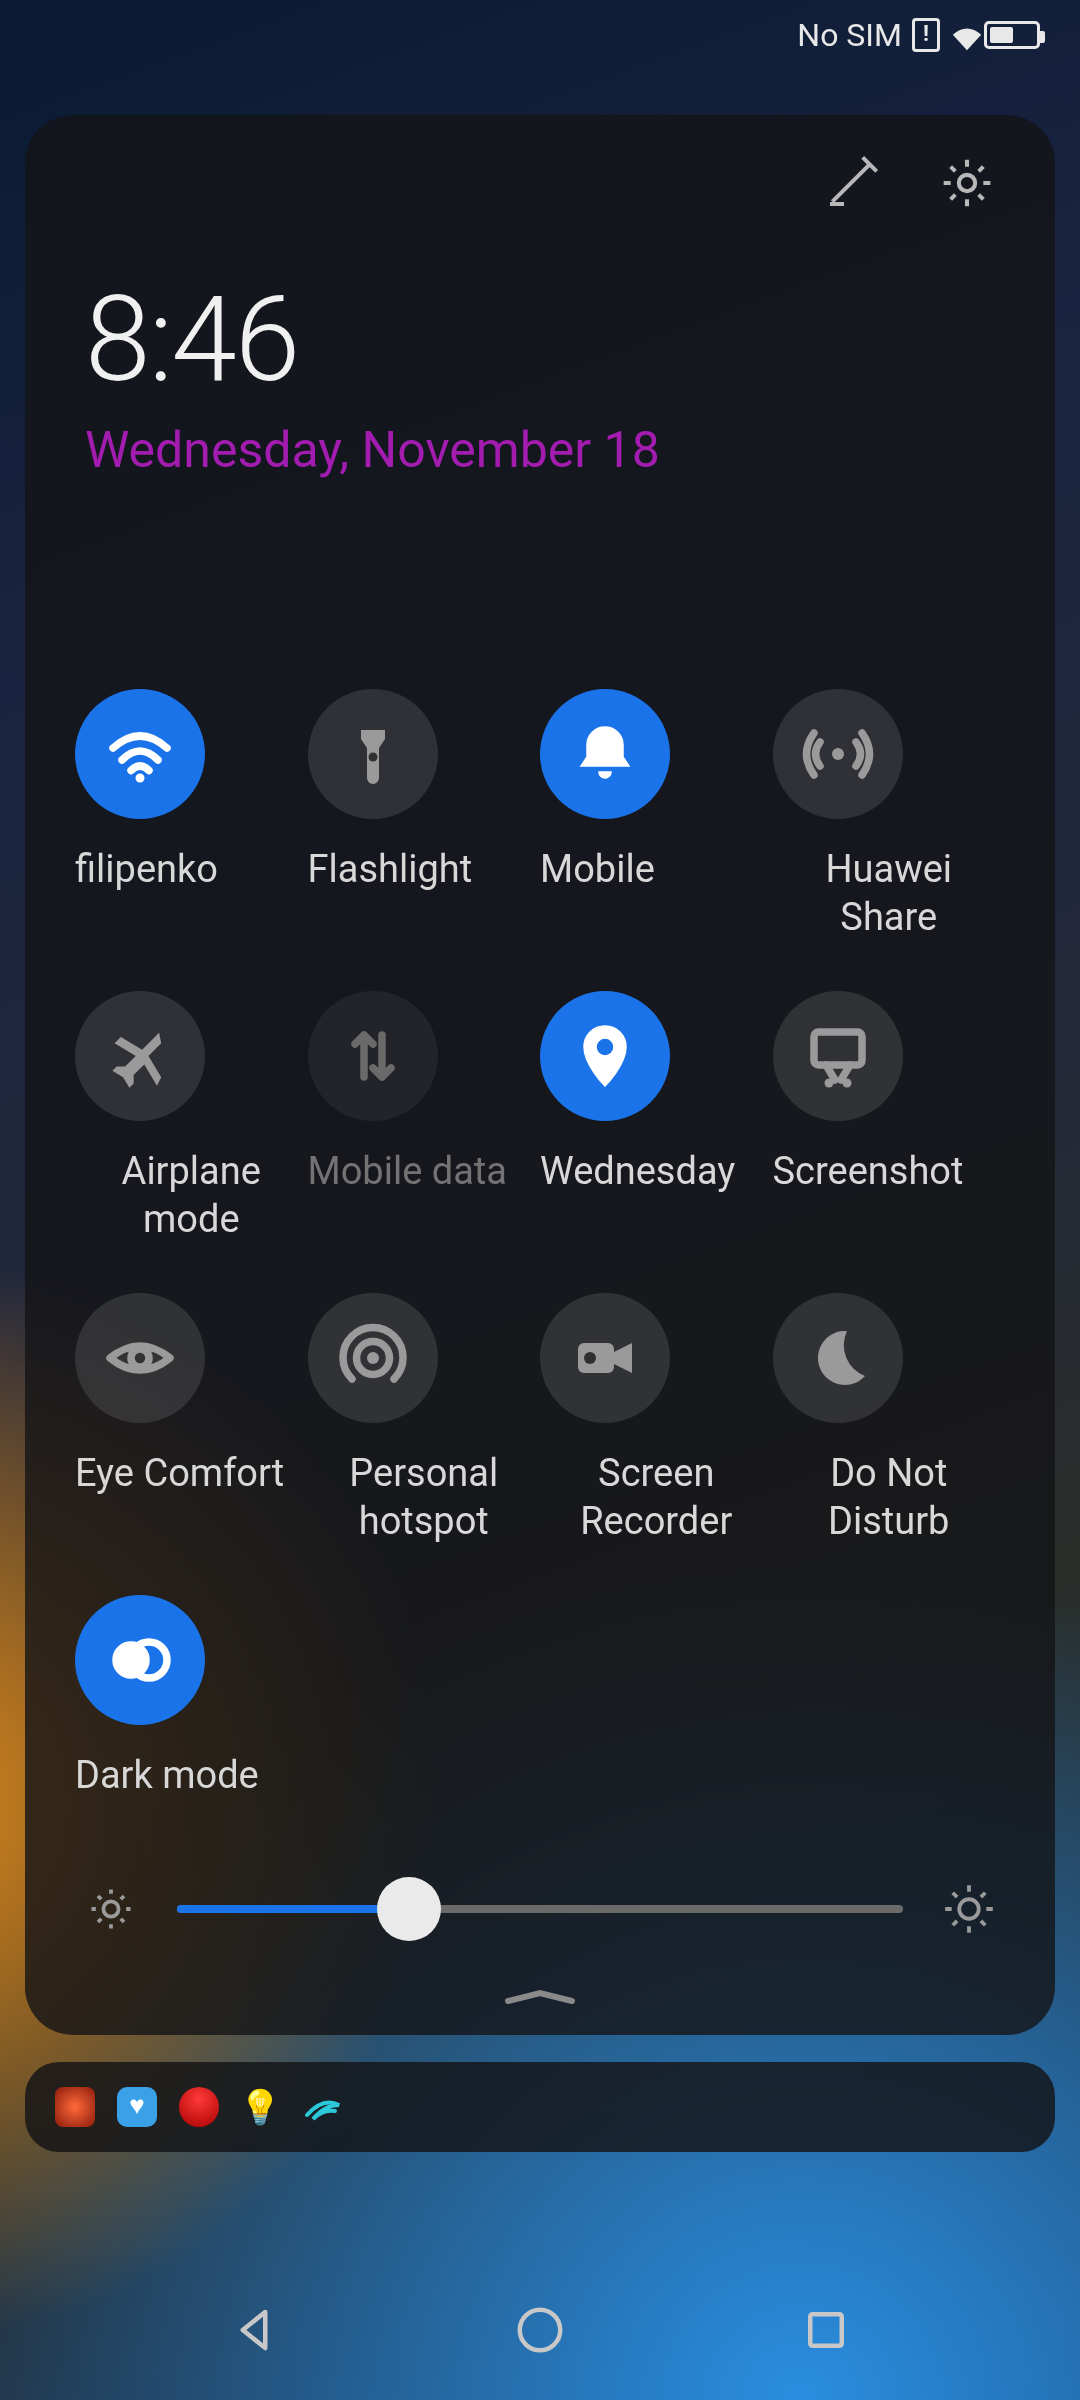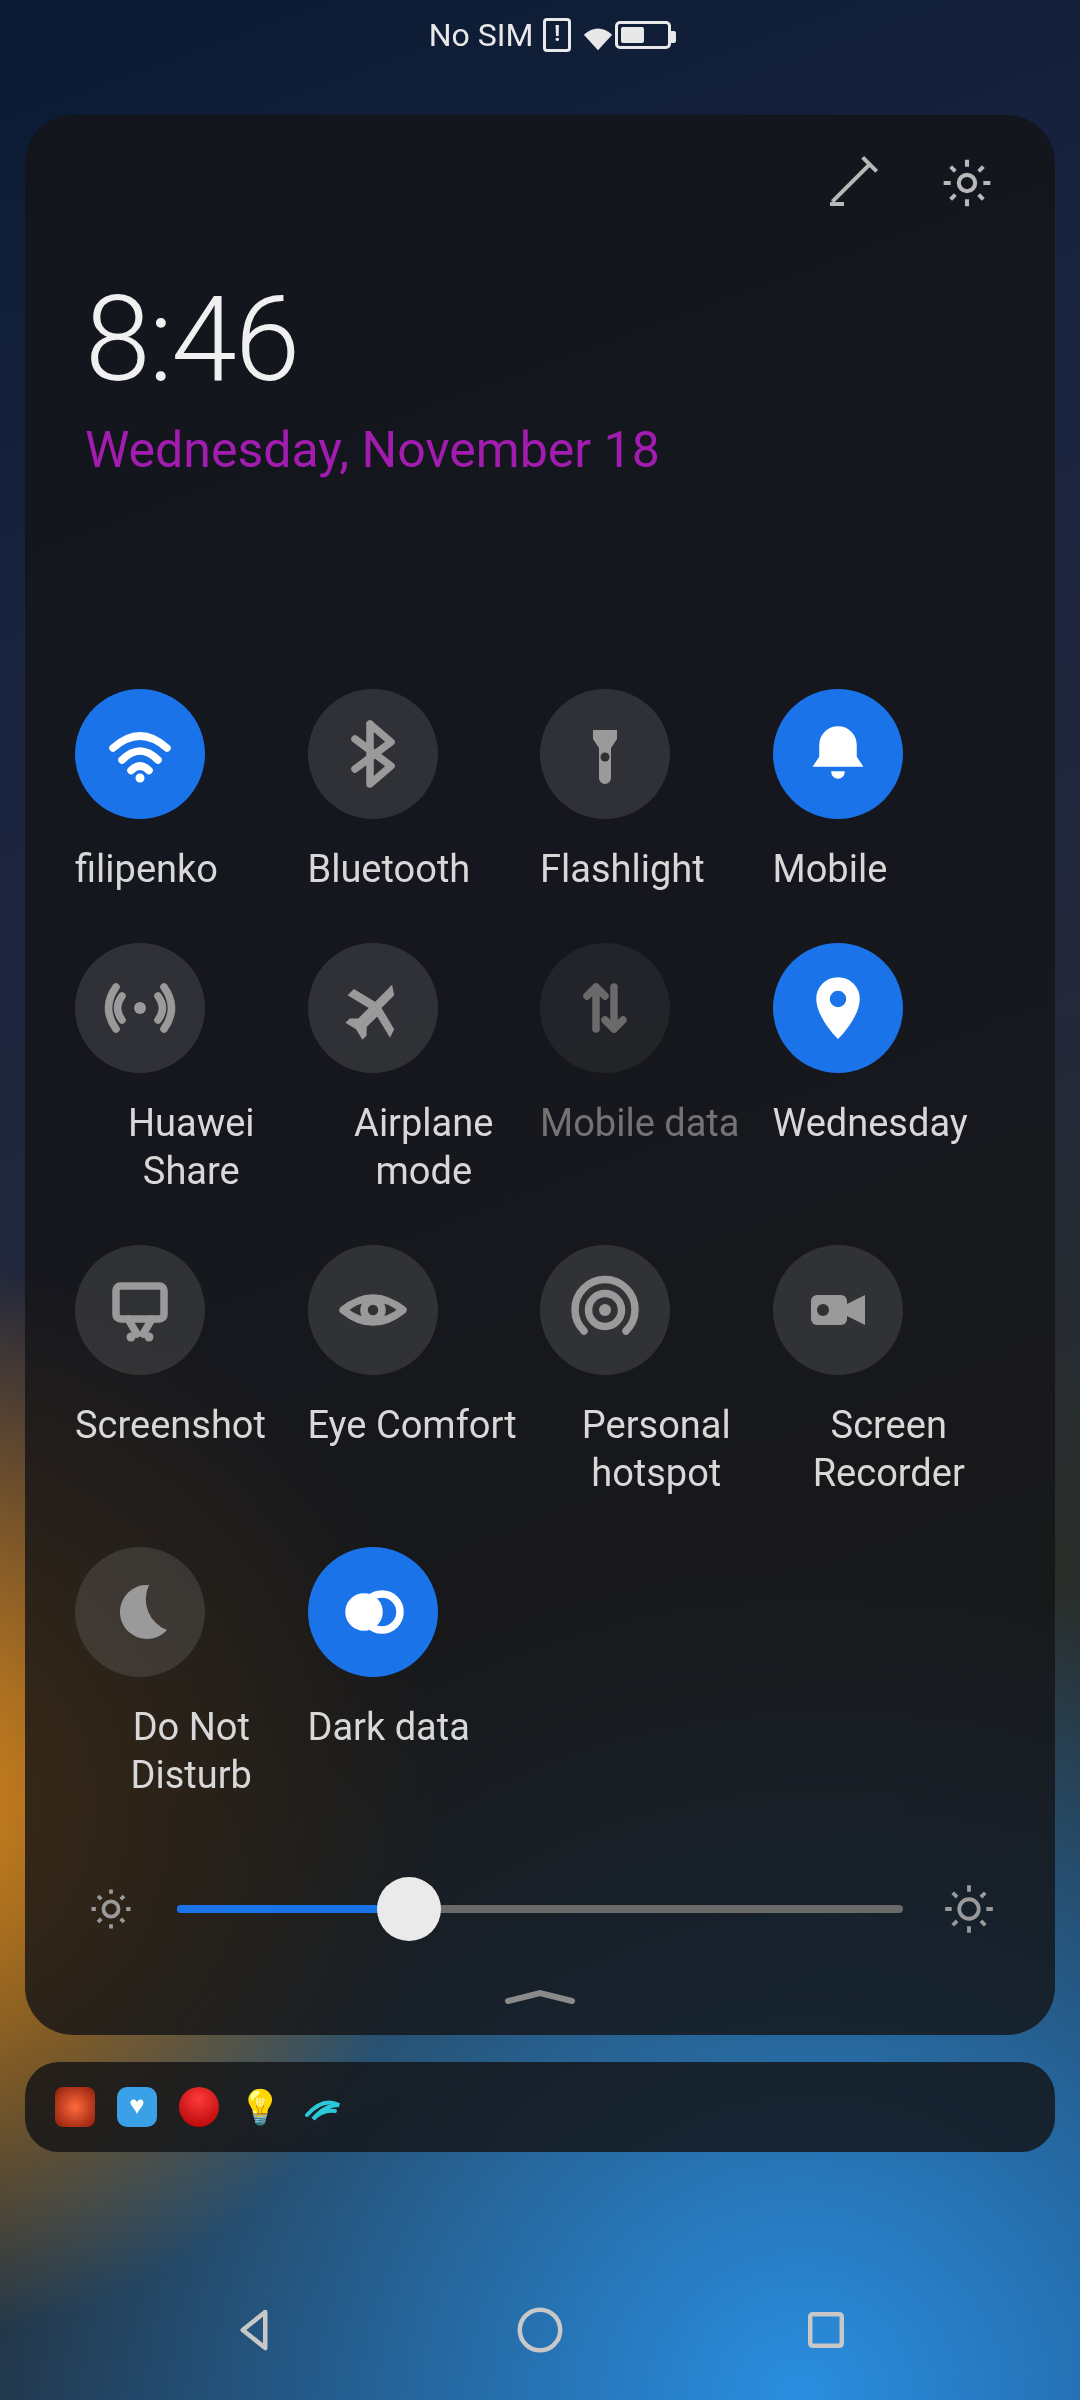--- a/index.html
+++ b/index.html
@@ -8,21 +8,21 @@
     background:
       radial-gradient(ellipse 900px 900px at -100px 1800px, #e08a1a 0%, rgba(224,138,26,0) 60%),
       radial-gradient(ellipse 1200px 1200px at 800px 2400px, #2a8ee0 0%, rgba(42,142,224,0) 70%),
       linear-gradient(160deg,#0a1a33 0%, #1a2440 25%, #23283a 50%, #2a2e2a 70%, #1a3a60 100%);
     position:relative;
   }
 
   
   .status-bar{
     position:absolute; top:0; left:0; right:0; height:70px;
-    display:flex; align-items:center; justify-content:center;
+    display:flex; align-items:center; justify-content:flex-end;
     padding:0 40px 0 60px; color:#e8e8e8; font-size:32px; font-weight:400;
   }
   .status-left{display:flex; align-items:center; gap:10px;}
   .status-right{display:flex; align-items:center; gap:14px;}
   .sim-icon{width:28px;height:34px;border:3px solid #e8e8e8;border-radius:4px;position:relative;}
   .sim-icon::before{content:"!";position:absolute;left:50%;top:50%;transform:translate(-50%,-55%);font-size:22px;font-weight:700;}
   .wifi-mini{width:34px;height:26px;position:relative;}
   .wifi-mini svg{width:100%;height:100%;}
   .battery{width:56px;height:28px;border:3px solid #e8e8e8;border-radius:5px;position:relative;}
   .battery::after{content:"";position:absolute;right:-8px;top:7px;width:5px;height:12px;background:#e8e8e8;border-radius:0 2px 2px 0;}
@@ -138,28 +138,20 @@
     <div class="toggle">
       <div class="circle on">
           <svg class="stroke" viewBox="0 0 48 48">
             <path d="M6 20 Q24 4 42 20 M12 28 Q24 16 36 28 M18 35 Q24 29 30 35"></path>
             <circle cx="24" cy="40" r="3" fill="#fff" stroke="none"></circle>
           </svg>
         </div>
       <div class="t-label">filipenko</div>
     </div>
 
-    <div class="toggle">
-      <div class="circle">
-          <svg class="fill" viewBox="0 0 48 48">
-            <path d="M22 4 L22 44 L36 32 L12 14 M22 4 L36 16 L12 34" fill="none" stroke="#9a9a9a" stroke-width="5" stroke-linejoin="round" stroke-linecap="round"></path>
-          </svg>
-        </div>
-      <div class="t-label">Bluetooth</div>
-    </div>
 
     <div class="toggle">
       <div class="circle">
           <svg class="fill" viewBox="0 0 48 48">
             <path d="M16 8h16v6l-4 6v20a4 4 0 0 1-8 0V20l-4-6z"></path>
             <circle cx="24" cy="26" r="3" fill="#303030"></circle>
           </svg>
         </div>
       <div class="t-label">Flashlight</div>
     </div>
@@ -265,21 +257,21 @@
       <div class="t-label">Do Not Disturb</div>
     </div>
 
     <div class="toggle">
       <div class="circle on">
           <svg viewBox="0 0 48 48" fill="#fff">
             <circle cx="18" cy="24" r="12"></circle>
             <circle cx="30" cy="24" r="12" fill="none" stroke="#fff" stroke-width="5"></circle>
           </svg>
         </div>
-      <div class="t-label">Dark data</div>
+      <div class="t-label">Dark mode</div>
     </div>
 
   </div>
 
   <div class="brightness">
     <div class="bri-icon">
       <svg viewBox="0 0 48 48">
           <circle cx="24" cy="24" r="7"></circle>
           <path d="M24 6v4M24 38v4M6 24h4M38 24h4M12 12l3 3M33 33l3 3M36 12l-3 3M15 33l-3 3"></path>
         </svg>

